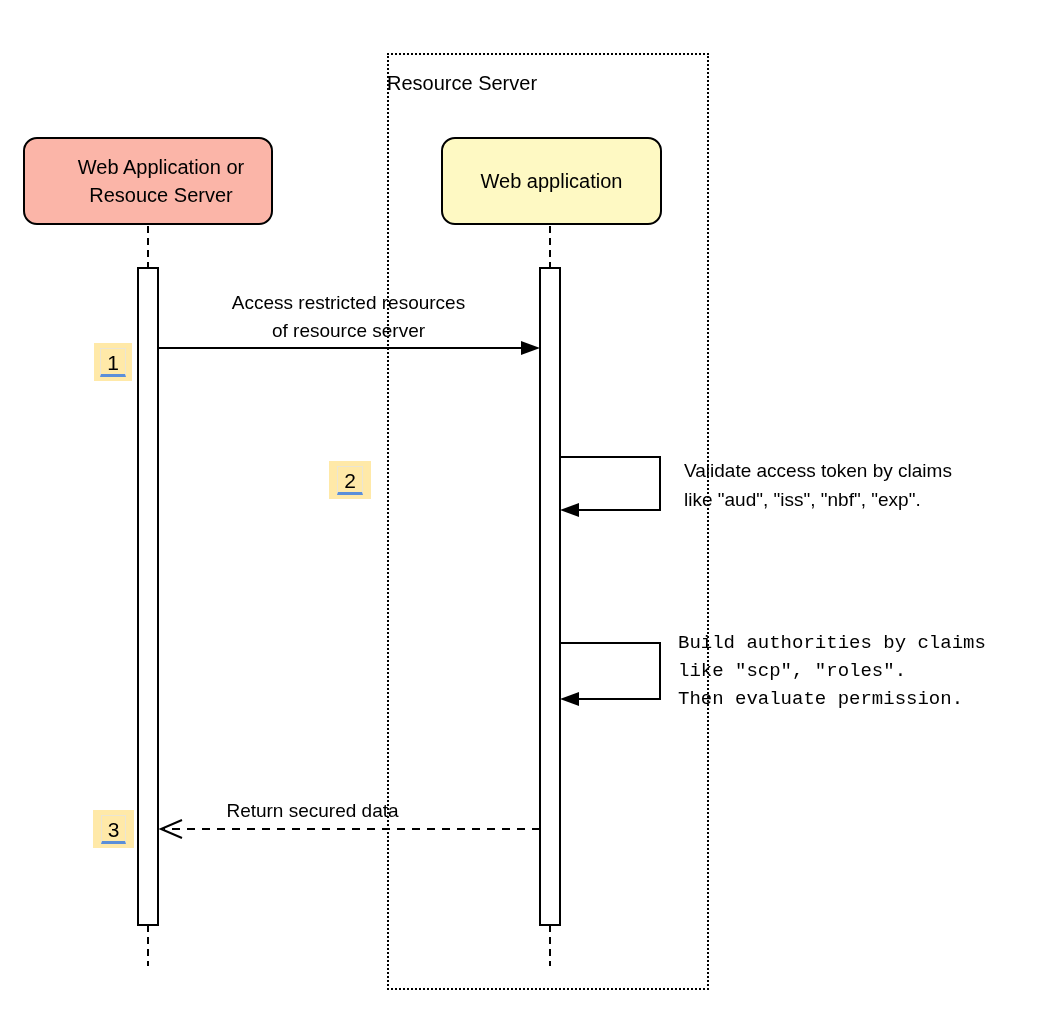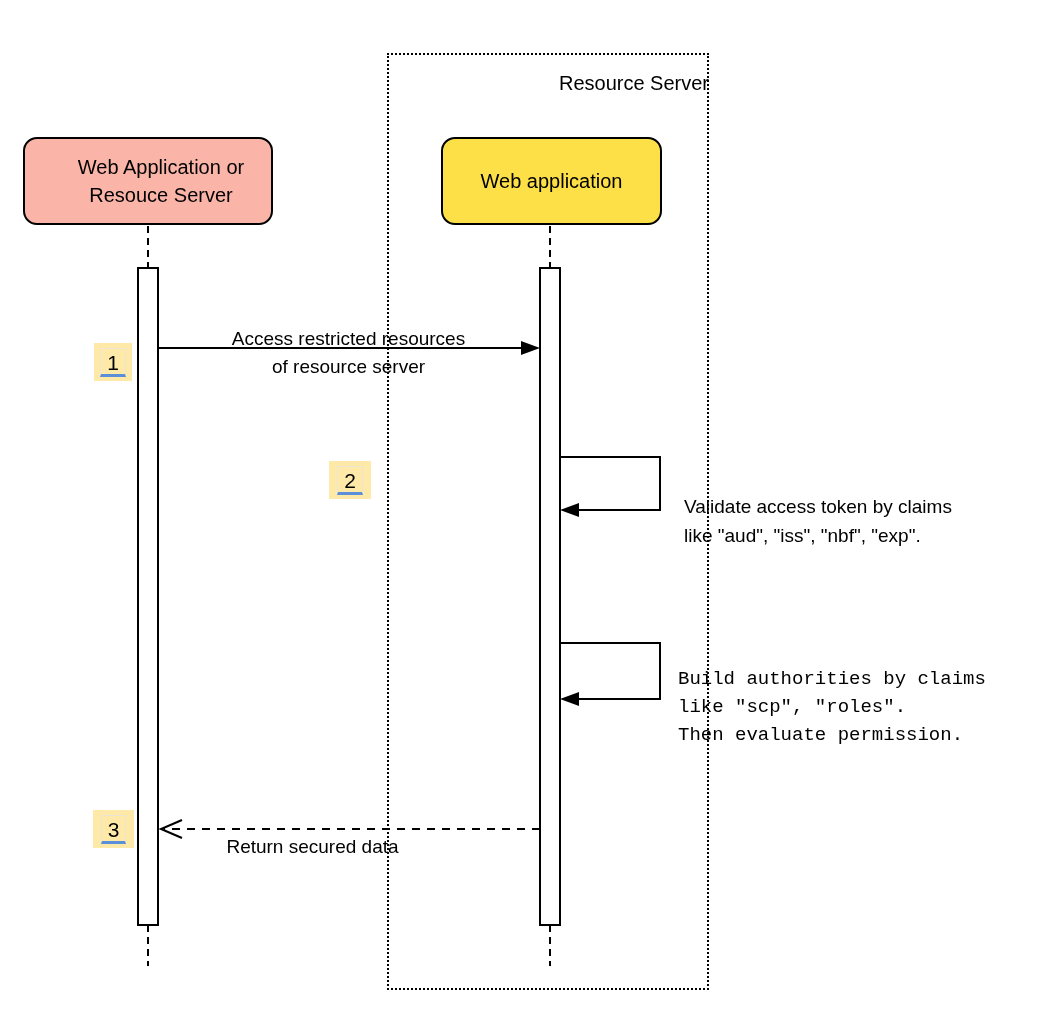--- a/index.html
+++ b/index.html
@@ -23,21 +23,21 @@
     top: 53px;
     width: 318px;
     height: 933px;
     border: 2px dotted #000000;
   }
   .boundary-title {
     position: absolute;
     left: 387px;
     top: 72px;
     width: 322px;
-    text-align: right;
+    text-align: left;
     font-size: 20px;
     white-space: nowrap;
   }
   
   .actor {
     position: absolute;
     border: 2px solid #000000;
     border-radius: 14px;
     display: flex;
     align-items: center;
@@ -54,37 +54,36 @@
     width: 250px;
     height: 88px;
     background: #FBB5A8;
     padding-left: 26px;
   }
   .actor-webapp {
     left: 441px;
     top: 137px;
     width: 221px;
     height: 88px;
-    background: #fde047;
+    background: #fef9c3;
   }
   
   svg.connectors {
     position: absolute;
     left: 0;
     top: 0;
     width: 1053px;
     height: 1025px;
   }
   
   .msg-label {
     position: absolute;
     font-size: 19px;
     line-height: 28px;
     white-space: pre-line;
-    margin-top: 36px;
   }
   .msg-label.centered { text-align: center; }
   .label-msg1 { left: 157px; top: 289px; width: 383px; }
   .label-validate { left: 684px; top: 456px; line-height: 29px; }
   .label-build { left: 678px; top: 629px; font-family: Liberation Mono, monospace; }
   .label-return { left: 157px; top: 797px; width: 311px; }
   
   .badge {
     position: absolute;
     background: #FFE9A8;

